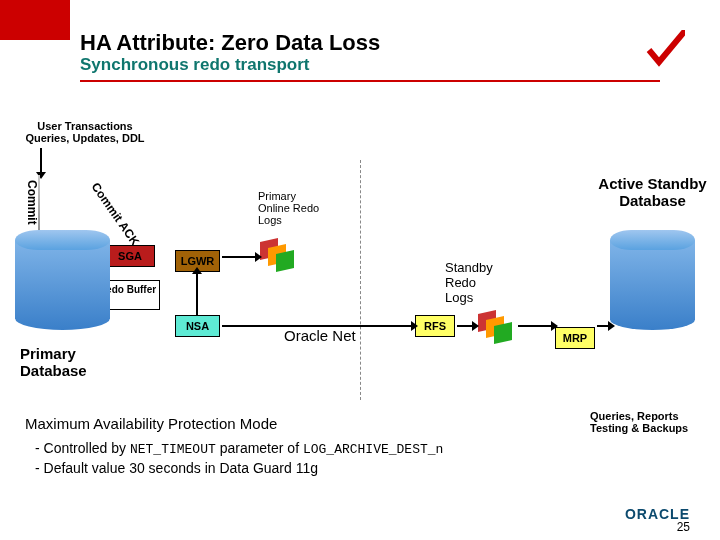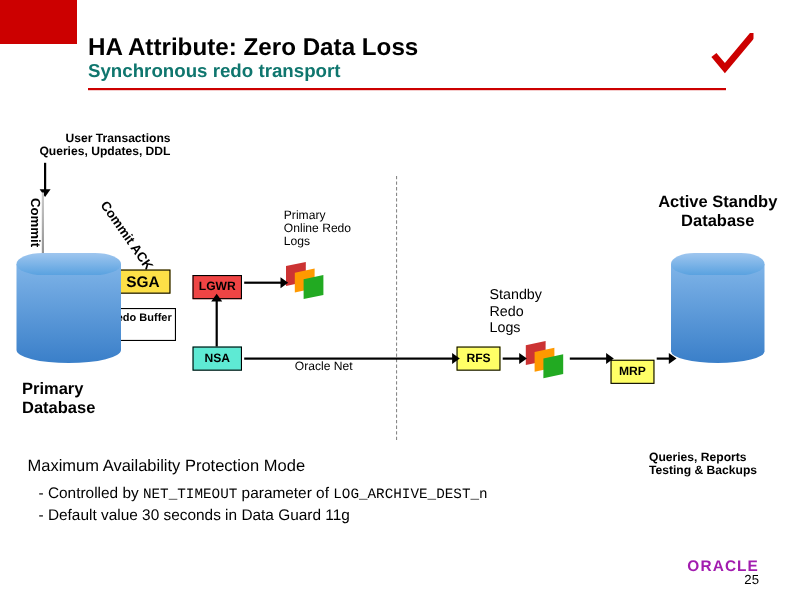--- a/index.html
+++ b/index.html
@@ -2,64 +2,64 @@
 <html><head>
 <meta charset="utf-8">
 <style>
   * { box-sizing: border-box; margin: 0; padding: 0; }
   body { width: 720px; height: 540px; font-family: Arial, sans-serif; background: #fff; position: relative; overflow: hidden; }
   .red-block { position: absolute; top: 0; left: 0; width: 70px; height: 40px; background: #c00; }
   .title { position: absolute; top: 30px; left: 80px; font-size: 22px; font-weight: bold; color: #000; }
   .subtitle { position: absolute; top: 55px; left: 80px; font-size: 17px; font-weight: bold; color: #0f766e; }
   .title-rule { position: absolute; top: 80px; left: 80px; width: 580px; height: 2px; background: #c00; }
   .check { position: absolute; top: 30px; left: 645px; width: 40px; height: 40px; }
-  .user-trans { position: absolute; top: 120px; left: 15px; font-size: 11px; font-weight: bold; text-align: right; width: 140px; }
+  .user-trans { position: absolute; top: 120px; left: 15px; font-size: 11px; font-weight: bold; text-align: center; width: 140px; }
   .ut-arrow { position: absolute; top: 148px; left: 40px; width: 2px; height: 25px; background: #000; }
   .ut-arrow::after { content:""; position:absolute; bottom:-6px; left:-4px; border-left:5px solid transparent; border-right:5px solid transparent; border-top:7px solid #000; }
   .primary-db { position: absolute; top: 230px; left: 15px; width: 95px; height: 100px; }
   .standby-db { position: absolute; top: 230px; left: 610px; width: 85px; height: 100px; }
   .db-top { width:100%; height:20px; background: linear-gradient(#9fc6ef,#5aa2e0); border-radius: 50%/100%; position:relative; z-index:2;}
   .db-body { width:100%; height:90px; background: linear-gradient(#7fb4e8,#3a7fc9); margin-top:-10px; border-radius: 0 0 48px 48px/0 0 12px 12px; position:relative; z-index:1;}
   .db-docs { position:absolute; top:40px; left:12px; width:50px; height:48px; }
   .doc { position:absolute; width:30px; height:36px; background:#fff; border:1px solid #888; }
   .doc::before { content:""; position:absolute; top:6px; left:4px; width:18px; height:2px; background:#aaa; box-shadow:0 5px 0 #aaa,0 10px 0 #aaa,0 15px 0 #aaa,0 20px 0 #aaa; }
   .rot-commit { position:absolute; top:180px; left:25px; font-size:12px; font-weight:bold; writing-mode: vertical-rl; color:#000; }
   .rot-ack { position:absolute; top:180px; left:100px; font-size:12px; font-weight:bold; color:#000; transform: rotate(55deg); transform-origin: left top; }
-  .sga-box { position:absolute; top:245px; left:105px; width:50px; height:22px; background:#fde047; border:1px solid #000; font-size:14px; font-weight:bold; text-align:center; line-height:20px; }
+  .sga-box { position:absolute; top:245px; left:105px; width:50px; height:22px; background:#b91c1c; border:1px solid #000; font-size:11px; font-weight:bold; text-align:center; line-height:20px; }
   .redo-box { position:absolute; top:280px; left:95px; width:65px; height:30px; background:#fff; border:1px solid #000; font-size:10px; font-weight:bold; text-align:center; padding-top:3px; }
-  .lgwr-box { position:absolute; top:250px; left:175px; width:45px; height:22px; background:#ef4444; border:1px solid #000; font-size:11px; font-weight:bold; text-align:center; line-height:20px; }
+  .lgwr-box { position:absolute; top:250px; left:175px; width:45px; height:22px; background:#a16207; border:1px solid #000; font-size:11px; font-weight:bold; text-align:center; line-height:20px; }
   .nsa-box { position:absolute; top:315px; left:175px; width:45px; height:22px; background:#5eead4; border:1px solid #000; font-size:11px; font-weight:bold; text-align:center; line-height:20px; }
   .rfs-box { position:absolute; top:315px; left:415px; width:40px; height:22px; background:#ffff66; border:1px solid #000; font-size:11px; font-weight:bold; text-align:center; line-height:20px; }
   .mrp-box { position:absolute; top:315px; left:555px; width:40px; height:22px; background:#ffff66; border:1px solid #000; font-size:11px; font-weight:bold; text-align:center; line-height:20px;margin-top:12px; }
   .arrow-line { position:absolute; background:#000; }
   .arrow-line.h::after { content:""; position:absolute; right:-6px; top:-4px; border-top:5px solid transparent; border-bottom:5px solid transparent; border-left:7px solid #000; }
   .arrow-line.v::after { content:""; position:absolute; bottom:auto; top:-6px; left:-4px; border-left:5px solid transparent; border-right:5px solid transparent; border-bottom:7px solid #000; }
   .prim-logs-lbl { position:absolute; top:190px; left:258px; font-size:11px; width:70px; }
   .standby-logs-lbl { position:absolute; top:260px; left:445px; font-size:13px; width:60px; }
   .active-standby-lbl { position:absolute; top:175px; left:595px; font-size:15px; font-weight:bold; text-align:center; width:115px; }
   .primary-lbl { position:absolute; top:345px; left:20px; font-size:15px; font-weight:bold; width:90px; }
-  .oracle-net { position:absolute; top:327px; left:268px; font-size:11px; }
+  .oracle-net { position:absolute; top:327px; left:284px; font-size:15px; }
   .queries-lbl { position:absolute; top:410px; left:590px; font-size:11px; font-weight:bold; text-align:left; width:120px; }
   .max-avail { position:absolute; top:415px; left:25px; font-size:15px;text-align:center; }
   .bullet1 { position:absolute; top:440px; left:35px; font-size:14px; }
   .bullet2 { position:absolute; top:460px; left: 35px; font-size:14px; }
   .mono { font-family: "Courier New", monospace; font-size:13px; }
   .vdash { position:absolute; top:160px; left:360px; width:0; height:240px; border-left:1px dashed #888; }
   .logs-stack { position:absolute; width:40px; height:30px; }
   .logcube { position:absolute; width:18px; height:18px; transform: skewY(-12deg); }
   .lc-r { background:#c33; top:0; left:0; }
   .lc-o { background:#f90; top:6px; left:8px; }
   .lc-g { background:#2a2; top:12px; left:16px; }
   .lgwr-to-logs { top:256px; left:222px; width:34px; height:2px; }
   .lgwr-nsa { top:273px; left:196px; width:2px; height:42px; }
   .nsa-to-rfs { top:325px; left:222px; width:190px; height:2px; }
   .rfs-to-stlogs { top:325px; left:457px; width:16px; height:2px; }
   .stlogs-to-mrp { top:325px; left:518px; width:34px; height:2px; }
   .mrp-to-db { top:325px; left:597px; width:12px; height:2px; }
-  .oracle-logo { position:absolute; bottom:18px; right:30px; font-size:14px; font-weight:bold; color:#a21caf; letter-spacing:1px; }
+  .oracle-logo { position:absolute; bottom:18px; right:30px; font-size:14px; font-weight:bold; color:#0c4a6e; letter-spacing:1px; }
   .page-num { position:absolute; bottom:6px; right:30px; font-size:12px; }
   .commit-arrow { position:absolute; top:175px; left:38px; width:2px; height:65px; background:linear-gradient(#ccc,#888); }
 </style>
 </head>
 <body>
 
 <div class="red-block"></div>
 <div class="title">HA Attribute: Zero Data Loss</div>
 <div class="subtitle">Synchronous redo transport</div>
 <div class="title-rule"></div>

